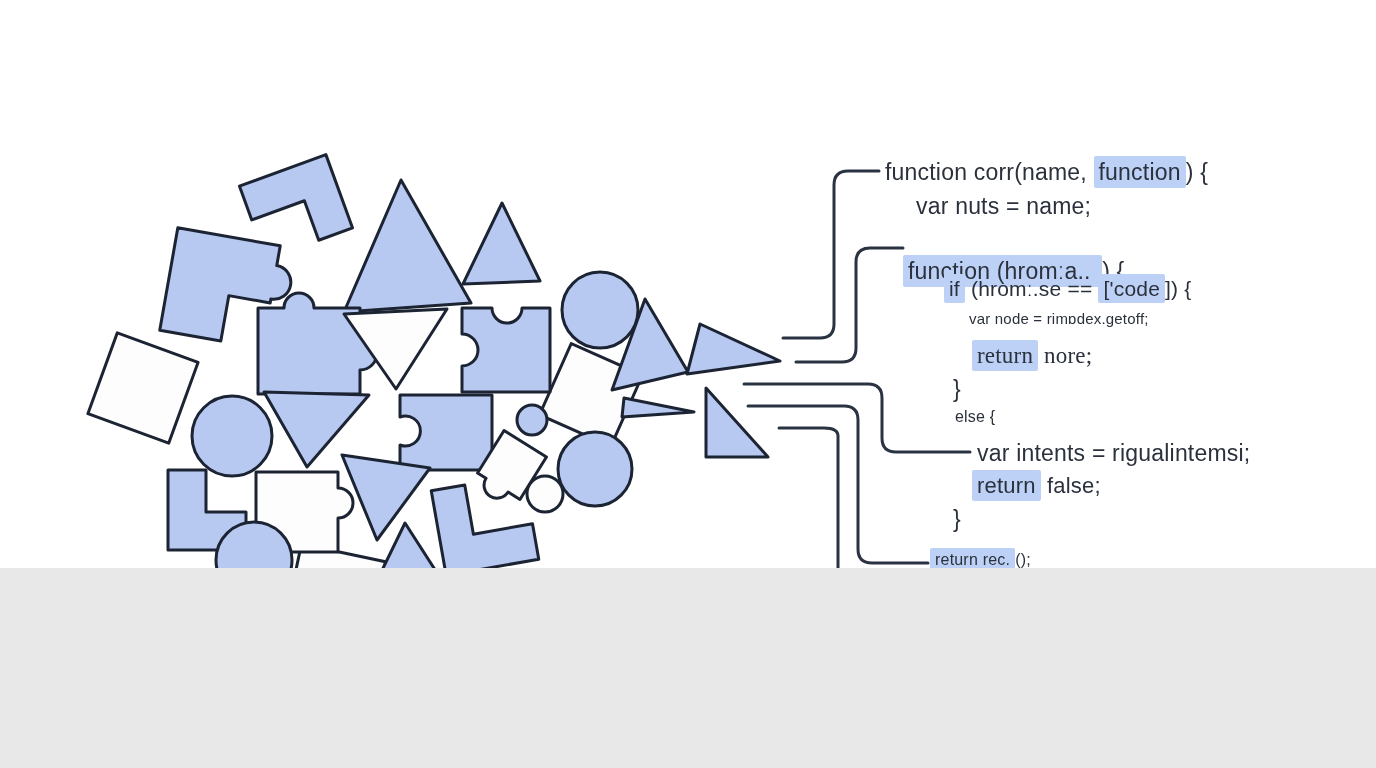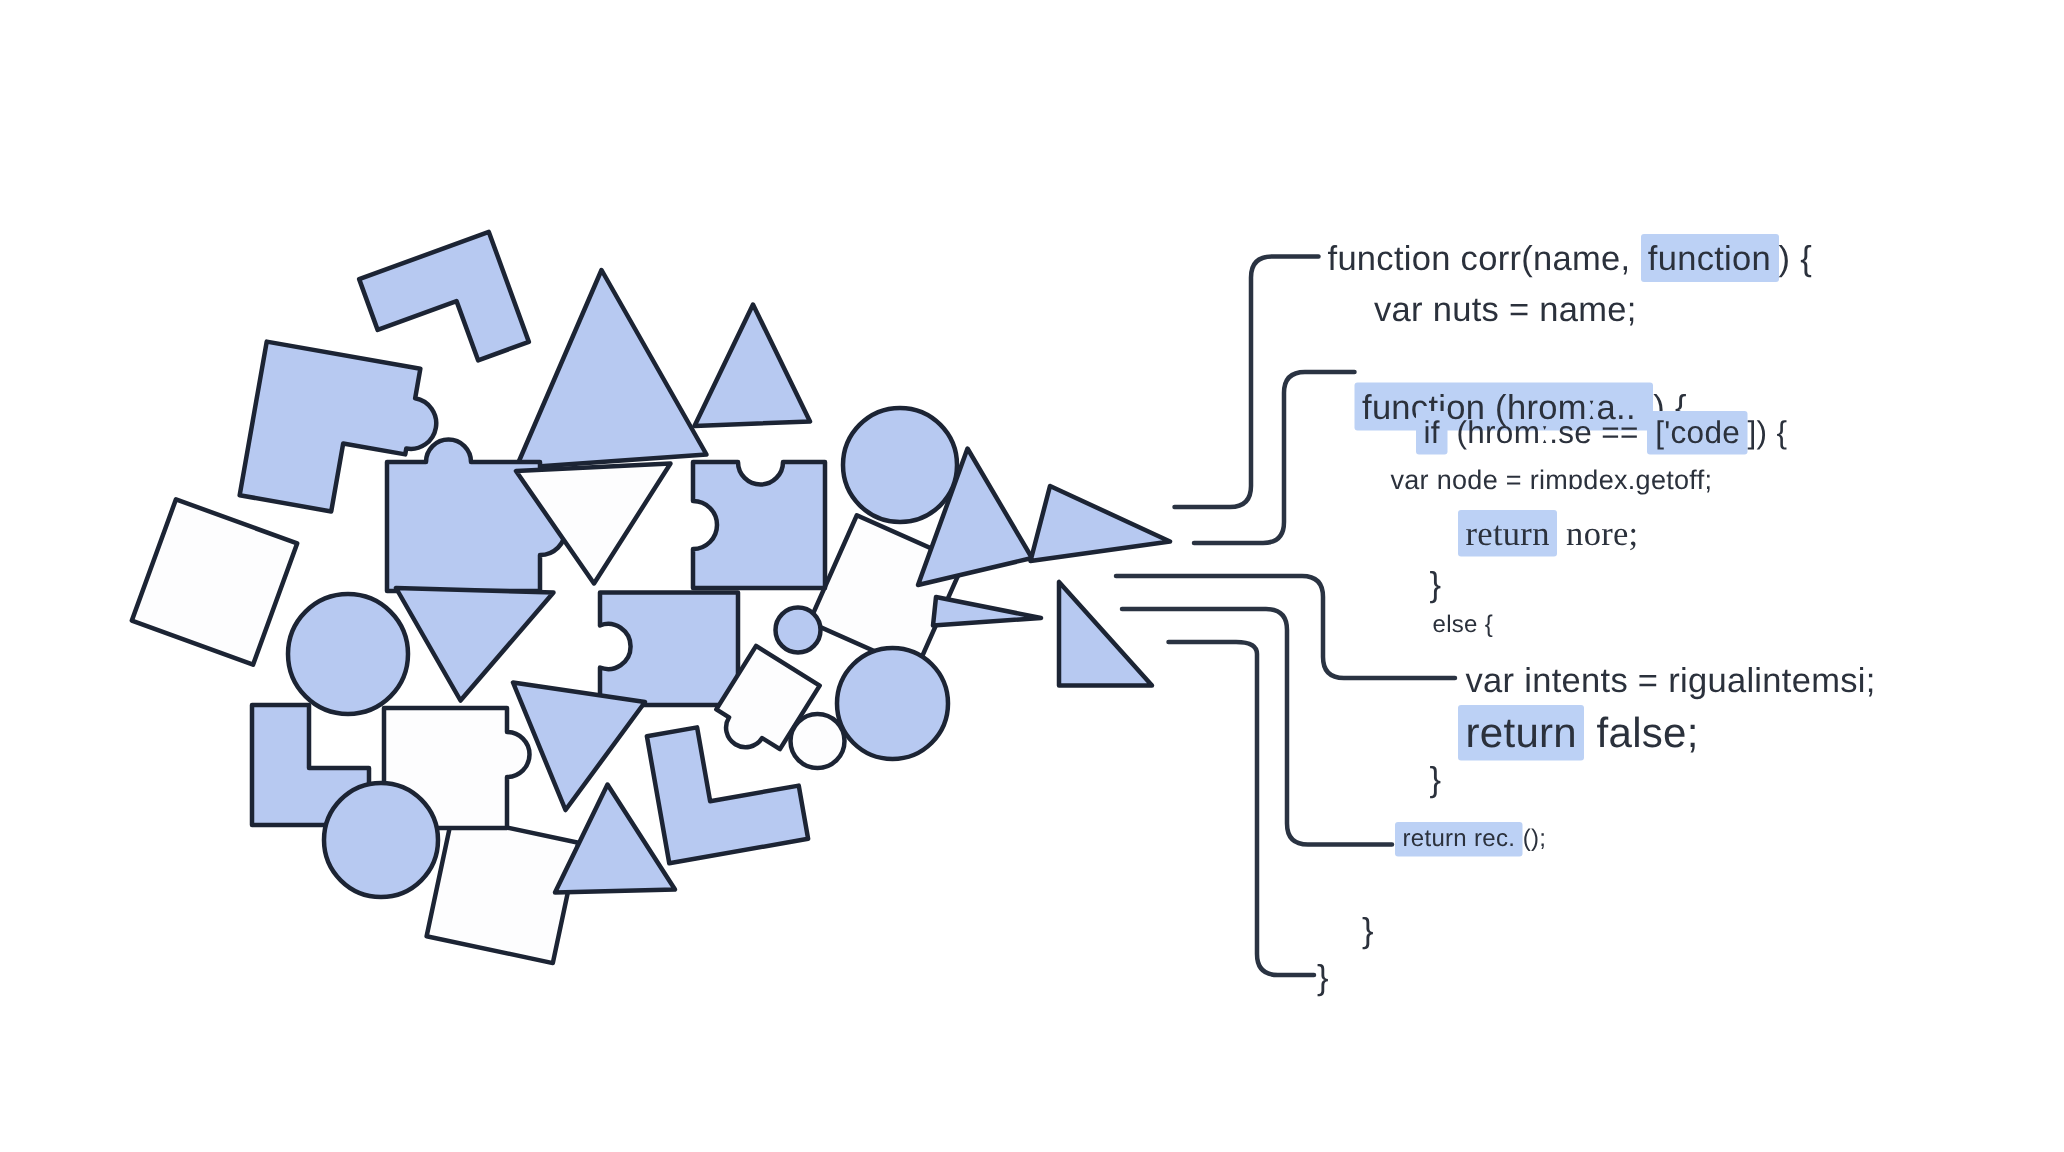--- a/index.html
+++ b/index.html
@@ -7,21 +7,21 @@
     --shape-stroke:#1c2434;
     --white-fill:#fdfdfe;
     --connector:#2a3342;
     --code-text:#2b313c;
     --code-highlight:#bcd1f5;
     --bg:#ffffff;
   }
   html,body{margin:0;padding:0;}
   body{background:#e8e8e8;font-family:"Liberation Sans","DejaVu Sans",sans-serif;}
   .stage{
-    position:relative;width:1376px;height:768px;background:var(--bg);
+    position:relative;width:1376px;height:568px;background:var(--bg);
     overflow:hidden;margin:0 auto;
   }
   .stage svg{position:absolute;left:0;top:0;}
   .sf{fill:var(--shape-fill);stroke:var(--shape-stroke);stroke-width:3;stroke-linejoin:round;}
   .sw{fill:var(--white-fill);stroke:var(--shape-stroke);stroke-width:3;stroke-linejoin:round;}
   .ln{fill:none;stroke:var(--connector);stroke-width:3;stroke-linecap:round;}
   #code-block{position:absolute;left:0;top:0;width:100%;height:100%;}
   .code-line{
     position:absolute;white-space:pre;font-size:23px;line-height:1.15;
     color:var(--code-text);letter-spacing:0.2px;
@@ -114,25 +114,25 @@
       <path class="ln" d="M 748 406 L 844 406 Q 858 406 858 420 L 858 549 Q 858 563 872 563 L 928 563"></path>
       <path class="ln" d="M 779 428 L 824 428 Q 838 428 838 436 L 838 636 Q 838 650 852 650 L 876 650"></path>
     </g>
   </svg>
 
   <div id="code-block">
       <div class="code-line" style="left: 885px; top: 159px; font-size: 23px;"><span>function corr(name, </span><span class="hl">function</span><span>) {</span></div>
       <div class="code-line" style="left: 916px; top: 193px; font-size: 23px;"><span>var nuts = name;</span></div>
       <div class="code-line" style="left: 903px; top: 236px; font-size: 23px; margin-top: 22px;"><span class="hl">function (hromːa.. </span><span>) {</span></div>
       <div class="code-line" style="left: 944px; top: 277px; font-size: 21px;"><span class="hl">if</span><span> (hromː.se == </span><span class="hl">['code</span><span>]) {</span></div>
-      <div class="code-line" style="left: 927px; top: 310px; font-size: 18px;"><span>var node = rimɒdex.getoff;</span></div>
+      <div class="code-line" style="left: 969px; top: 310px; font-size: 15px;"><span>var node = rimɒdex.getoff;</span></div>
       <div class="code-line" style="left: 972px; top: 343px; font-size: 23px; font-family: Liberation Serif, serif;"><span class="hl">return</span><span> nore;</span></div>
       <div class="code-line" style="left: 953px; top: 376px; font-size: 23px;"><span>}</span></div>
       <div class="code-line" style="left: 955px; top: 408px; font-size: 16px;"><span>else {</span></div>
       <div class="code-line" style="left: 977px; top: 440px; font-size: 23px;"><span>var intents = rigualintemsi;</span></div>
-      <div class="code-line" style="left: 972px; top: 473px; font-size: 28px;"><span class="hl">return</span><span> false;</span></div>
+      <div class="code-line" style="left: 972px; top: 473px; font-size: 22px;"><span class="hl">return</span><span> false;</span></div>
       <div class="code-line" style="left: 953px; top: 506px; font-size: 23px;"><span>}</span></div>
       <div class="code-line" style="left: 930px; top: 551px; font-size: 16px;"><span class="hl">return rec.</span><span>();</span></div>
       <div class="code-line" style="left: 908px; top: 607px; font-size: 23px;"><span>}</span></div>
       <div class="code-line" style="left: 878px; top: 638px; font-size: 23px;"><span>}</span></div>
     </div>
 
 </div>
 
 </body></html>

